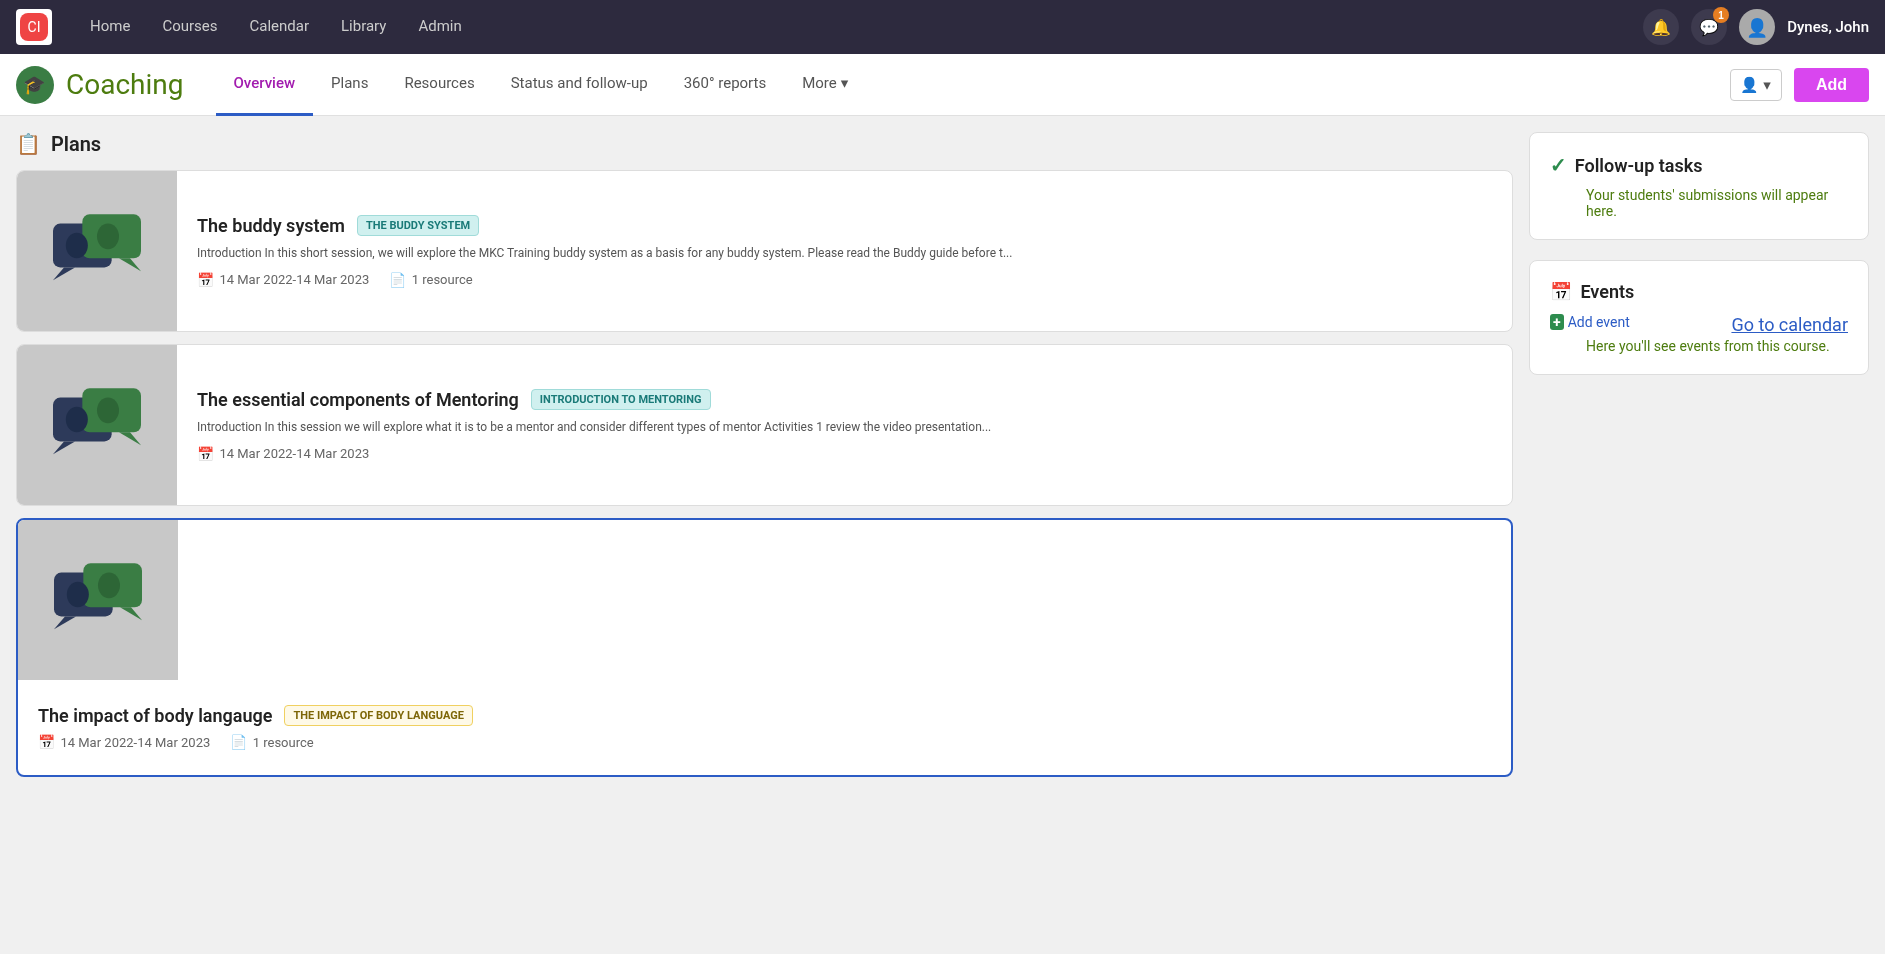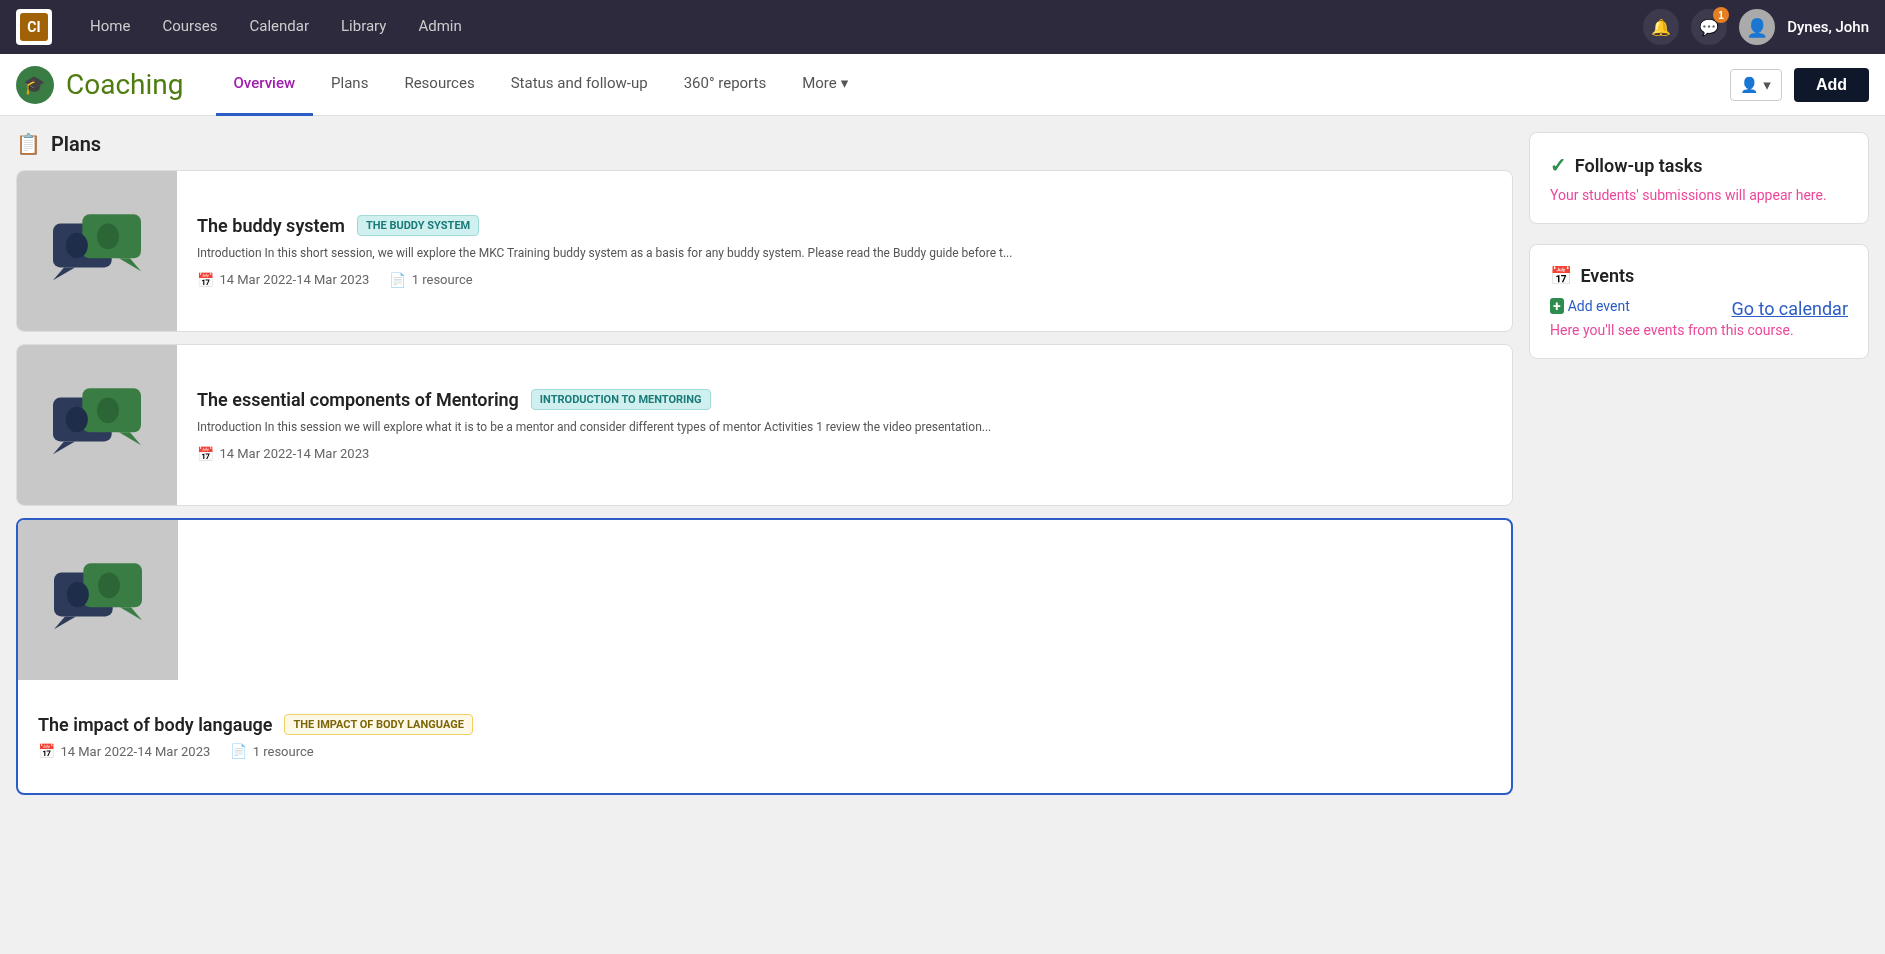--- a/index.html
+++ b/index.html
@@ -17,24 +17,24 @@
     .top-nav .logo {
       width: 36px; height: 36px;
       background: white;
       border-radius: 4px;
       display: flex; align-items: center; justify-content: center;
       margin-right: 24px;
       flex-shrink: 0;
     }
     .logo-inner {
       width: 28px; height: 28px;
-      background: #a16207;
-      border-radius: 3px;
-      display: flex; align-items: center; justify-content: center;
-      color: white; font-weight: bold; font-size: 14px;
+      background: #ef4444;
+      border-radius: 8px;
+      display: flex; align-items: center; justify-content: center;
+      color: white; font-weight: normal; font-size: 14px;
     }
     .top-nav nav { display: flex; gap: 4px; flex: 1; }
     .top-nav nav a {
       color: #ccc;
       text-decoration: none;
       padding: 6px 14px;
       font-size: 15px;
       border-radius: 4px;
       cursor: pointer;
     }
@@ -104,21 +104,21 @@
     .sub-nav-right {
       display: flex; align-items: center; gap: 12px; margin-left: auto;
     }
     .person-icon-btn {
       background: none; border: 1px solid #ccc;
       border-radius: 4px; padding: 6px 10px;
       cursor: pointer; font-size: 15px; color: #555;
       display: flex; align-items: center; gap: 4px;
     }
     .add-btn {
-      background: #0f172a;
+      background: #d946ef;
       color: white; border: none;
       border-radius: 4px; padding: 8px 22px;
       font-size: 16px; font-weight: 600; cursor: pointer;
     }
 
     
     .main-layout {
       display: flex;
       padding: 16px;
       gap: 16px;
@@ -147,21 +147,21 @@
       border: 2px solid #2c5cc5;
       flex-direction: column;
     }
     .plan-card-thumb {
       width: 160px; min-width: 160px; height: 160px;
       background: #c8c8c8;
       display: flex; align-items: center; justify-content: center;
       position: relative;
     }
     .plan-card-body {
-      padding: 34px 20px;
+      padding: 25px 20px;
       flex: 1;
       display: flex; flex-direction: column; justify-content: center;
     }
     .plan-card-title-row {
       display: flex; align-items: center; gap: 12px; flex-wrap: wrap;
       margin-bottom: 8px;
     }
     .plan-card-title { font-size: 18px; font-weight: 600; color: #222; }
     .plan-tag {
       font-size: 11px; font-weight: 700; padding: 3px 8px;
@@ -186,21 +186,21 @@
     .right-section {
       background: white;
       border-radius: 8px;
       border: 1px solid #ddd;
       padding: 20px;
     }
     .right-section h3 {
       font-size: 18px; font-weight: 600; color: #222;
       display: flex; align-items: center; gap: 8px; margin-bottom: 10px;
     }
-    .right-section p { font-size: 14px; color: #ec4899; }
+    .right-section p { font-size: 14px; color: #4d7c0f; margin-left: 36px; }
     .events-section h3 { margin-bottom: 12px; }
     .add-event-link {
       color: #2c5cc5; text-decoration: none; font-size: 14px;
       display: flex; align-items: center; gap: 4px; margin-bottom: 8px;
     }
     .go-calendar { color: #2c5cc5; text-decoration: underline; font-size: 18px; float: right; cursor: pointer; }
     .events-row { display: flex; align-items: flex-start; justify-content: space-between; }
 
     .checkmark { color: #2d8c4e; font-size: 20px; }
     .calendar-icon2 { color: #555; font-size: 18px; }

